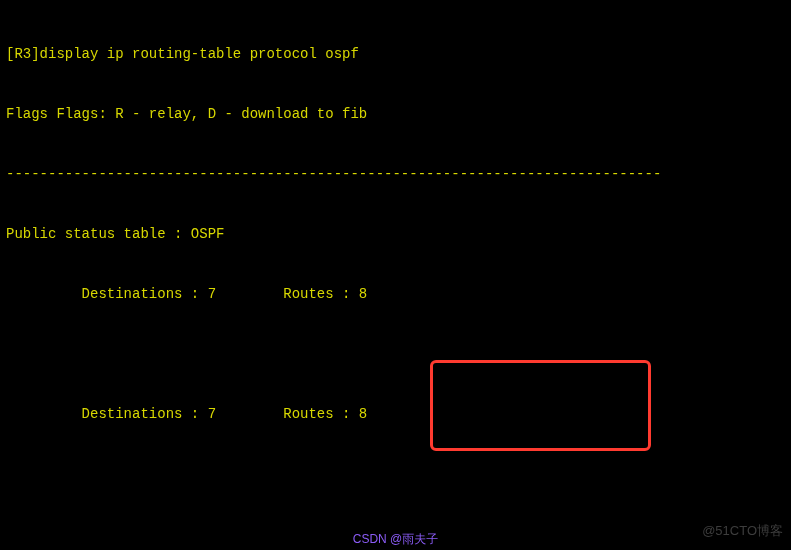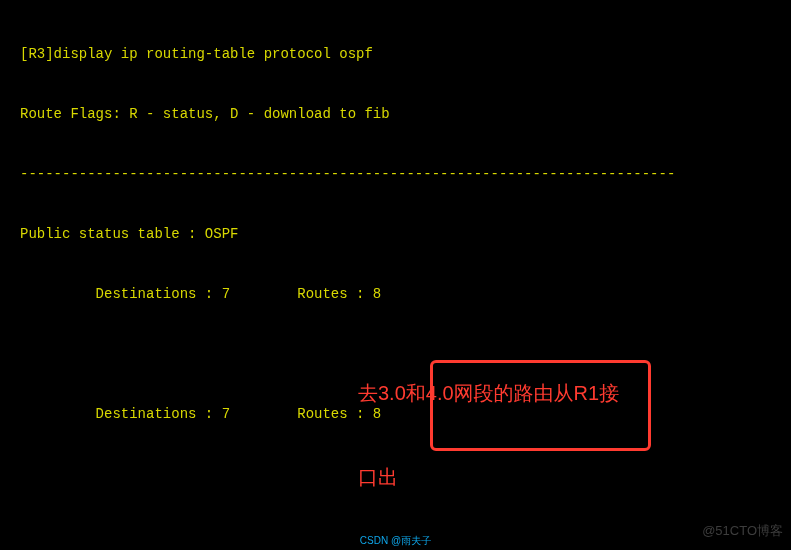--- a/index.html
+++ b/index.html
@@ -1,39 +1,35 @@
 <!DOCTYPE html>
 <html><head>
 <meta charset="utf-8">
 <style>
   html,body{margin:0;padding:0;background:#000;font-family:"Courier New",monospace;font-size:14px;color:#d8d800;line-height:1.43;overflow:hidden;}
-  .term{width:791px;height:550px;position:relative;padding:4px 20px;box-sizing:border-box;white-space:pre;}
+  .term{width:791px;height:550px;position:relative;padding:4px 6px;box-sizing:border-box;white-space:pre;}
   .row{height:20px;}
   .anno{position:absolute;color:#ff3b30;font-family:'Microsoft YaHei','PingFang SC',sans-serif;font-size:20px;font-weight:500;line-height:1.4;pointer-events:none;}
   .box{position:absolute;border:3px solid #ff3b30;border-radius:6px;pointer-events:none;}
   .wm1{position:absolute;right:8px;bottom:9px;color:#3d3d3d;font-size:13px;font-family:sans-serif;}
-  .wm2{position:absolute;left:50%;bottom:2px;transform:translateX(-50%);color:#0ea5e9;font-size:10px;font-family:sans-serif;}
+  .wm2{position:absolute;left:50%;bottom:2px;transform:translateX(-50%);color:#8b5cf6;font-size:12px;font-family:sans-serif;}
 </style>
 </head>
 <body>
 
 <div class="term">
   <div class="row">[R3]display ip routing-table protocol ospf</div>
-  <div class="row">Route Flags: R - status, D - download to fib</div>
+  <div class="row">Flags Flags: R - relay, D - download to fib</div>
   <div class="row">------------------------------------------------------------------------------</div>
   <div class="row">Public status table : OSPF</div>
   <div class="row">         Destinations : 7        Routes : 8</div>
   <div class="row">&nbsp;</div>
   <div class="row">         Destinations : 7        Routes : 8</div>
   <div class="row">&nbsp;</div>
   
   
   
 
-  <div class="anno" style="left:358px;top:323px;">
-    <div>去3.0和4.0网段的路由从R1接</div>
-    <div>口出</div>
-  </div>
   <div class="box" style="left:430px;top:360px;width:215px;height:85px;"></div>
 
   <div class="wm1">@51CTO博客</div>
   <div class="wm2">CSDN @雨夫子</div>
 </div>
 
 </body></html>

